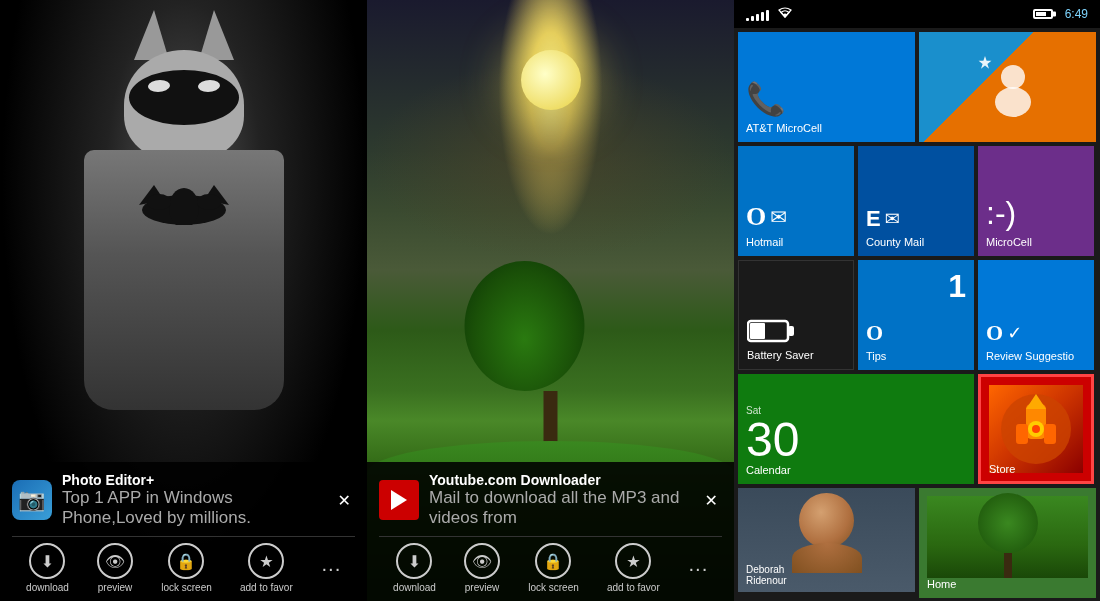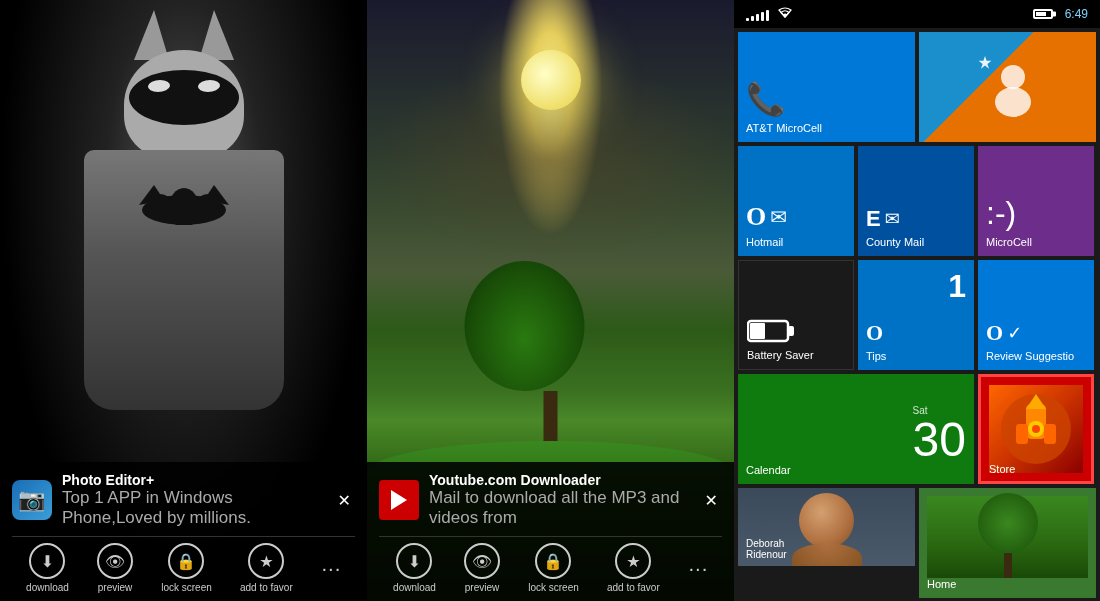--- a/index.html
+++ b/index.html
@@ -437,21 +437,21 @@
       background: linear-gradient(135deg, #ff6600, #cc3300, #8b0000);
       display: flex;
       align-items: center;
       justify-content: center;
       font-size: 28px;
     }
 
     
     .tile-person {
       width: 178px;
-      height: 78px;
+      height: 104px;
       background: #a16207;
       overflow: hidden;
       position: relative;
     }
     .tile-home {
       width: 178px;
       height: 110px;
       background: #3a7a30;
       overflow: hidden;
       position: relative;
@@ -709,21 +709,21 @@
           <span style="font-size:22px;font-weight:bold;font-family:serif;">O</span>
           <span style="font-size:18px;">✓</span>
         </div>
         <span class="tile-label">Review Suggestio</span>
       </div>
     </div>
 
     <div class="tiles-row">
 
       <div class="tile tile-calendar">
-        <div style="display:flex;align-items:flex-end;gap:6px;justify-content:flex-end;">
+        <div style="display:flex;align-items:flex-end;gap:6px;">
           <div>
             <div class="tile-date-label">Sat</div>
             <div class="tile-big-number">30</div>
           </div>
         </div>
         <span class="tile-label">Calendar</span>
       </div>
 
       <div class="tile tile-store">
         <div class="store-img">

